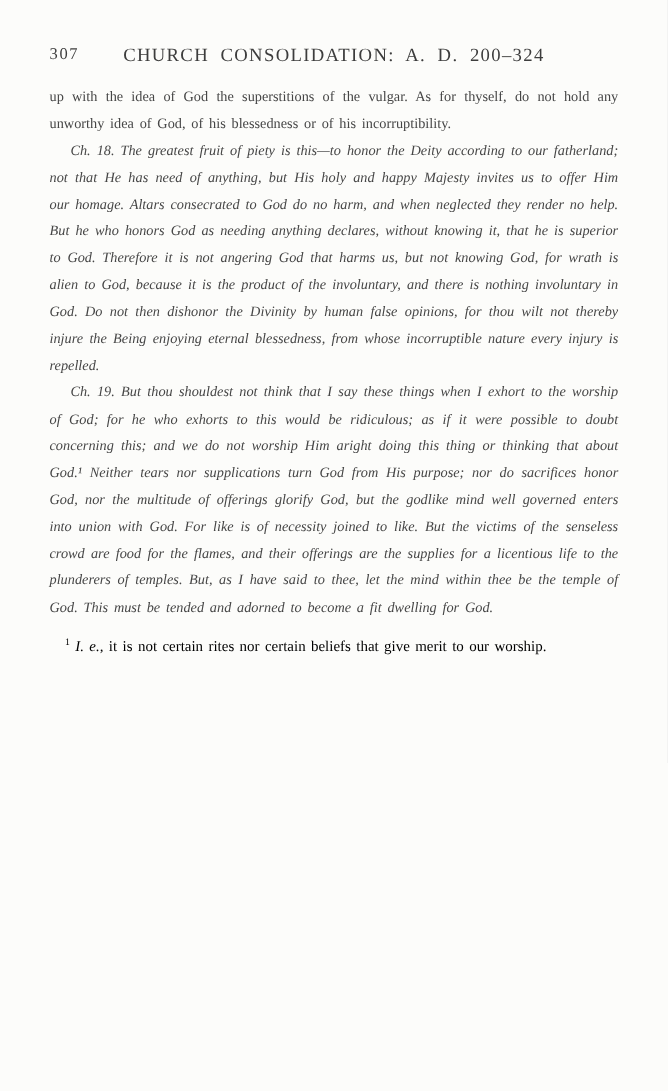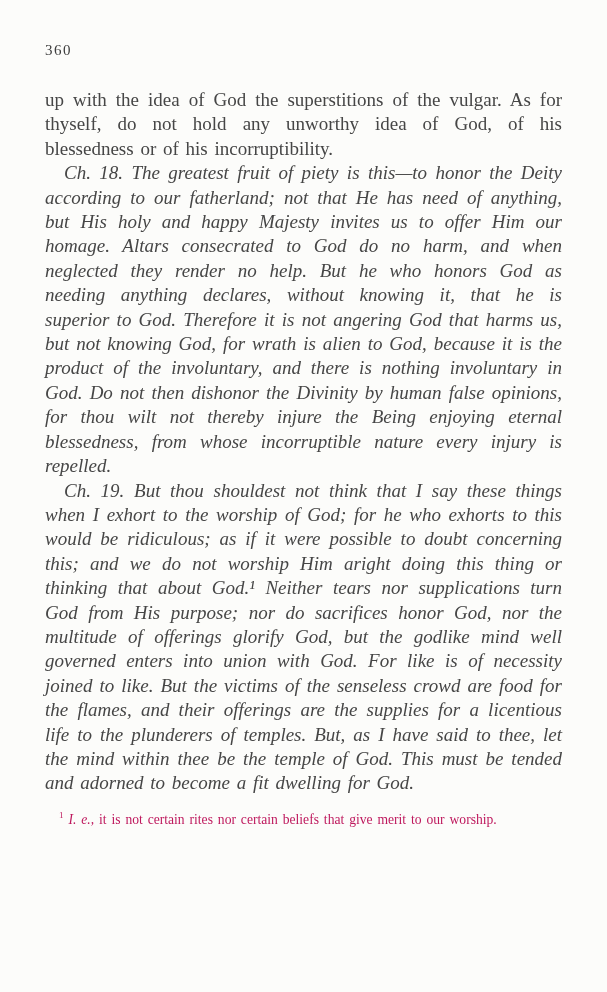--- a/index.html
+++ b/index.html
@@ -32,61 +32,62 @@
     white-space: nowrap;
   }
   .page-number {
     position: absolute;
     left: 0;
     top: 2px;
     font-size: 15px;
     letter-spacing: 1.5px;
   }
   .body-text {
-    margin-top: 24px;
-    font-size: 19px;
+    margin-top: 12px;
+    font-size: 13px;
     line-height: 24.4px;
     text-align: justify;
     word-spacing: 2px;
     color: #464646;
   }
   .body-text p {
     margin: 0;
     padding: 0;
   }
   .body-text p.indented {
     text-indent: 19px;
     font-style: italic;
   }
   .footnote {
     margin-top: 15px;
     font-size: 13.6px;
     line-height: 18.5px;
     text-align: justify;
     word-spacing: 1.5px;
     text-indent: 14px;
-    color: #be185d;
+    color: #000000;
   }
   .footnote .footnote-marker {
     font-size: 9px;
     vertical-align: super;
     line-height: 0;
   }
   .footnote .footnote-lead {
     font-style: italic;
   }
 </style>
 </head>
 <body>
 
 <div class="page">
   <div class="content">
 
     <div class="running-head">
-      <span class="page-number">360</span>
+      <span class="page-number">307</span>
+      <span class="running-title">CHURCH CONSOLIDATION: A. D. 200–324</span>
     </div>
 
     <div class="body-text">
       <p>up with the idea of God the superstitions of the vulgar.  As for thyself, do not hold any unworthy idea of God, of his blessedness or of his incorruptibility.</p>
       <p class="indented">Ch. 18.  The greatest fruit of piety is this—to honor the Deity according to our fatherland; not that He has need of anything, but His holy and happy Majesty invites us to offer Him our homage.  Altars consecrated to God do no harm, and when neglected they render no help.  But he who honors God as needing anything declares, without knowing it, that he is superior to God.  Therefore it is not angering God that harms us, but not knowing God, for wrath is alien to God, because it is the product of the involuntary, and there is nothing involuntary in God.  Do not then dishonor the Divinity by human false opinions, for thou wilt not thereby injure the Being enjoying eternal blessedness, from whose incorruptible nature every injury is repelled.</p>
       <p class="indented">Ch. 19.  But thou shouldest not think that I say these things when I exhort to the worship of God; for he who exhorts to this would be ridiculous; as if it were possible to doubt concerning this; and we do not worship Him aright doing this thing or thinking that about God.¹  Neither tears nor supplications turn God from His purpose; nor do sacrifices honor God, nor the multitude of offerings glorify God, but the godlike mind well governed enters into union with God.  For like is of necessity joined to like.  But the victims of the senseless crowd are food for the flames, and their offerings are the supplies for a licentious life to the plunderers of temples.  But, as I have said to thee, let the mind within thee be the temple of God.  This must be tended and adorned to become a fit dwelling for God.</p>
     </div>
 
     <div class="footnote">
       <span class="footnote-marker">1</span>

